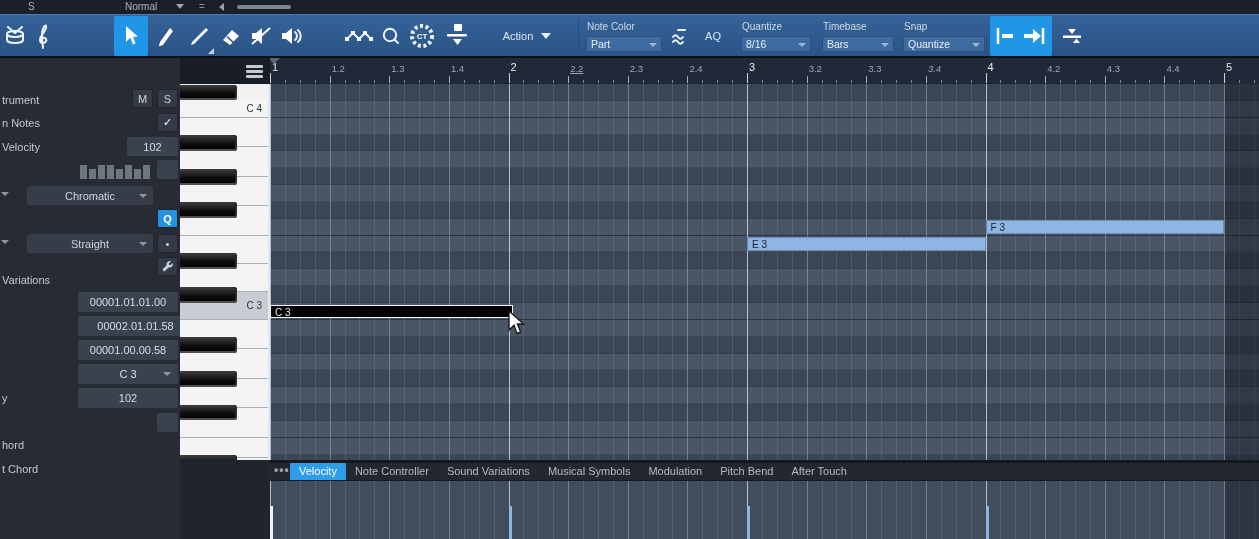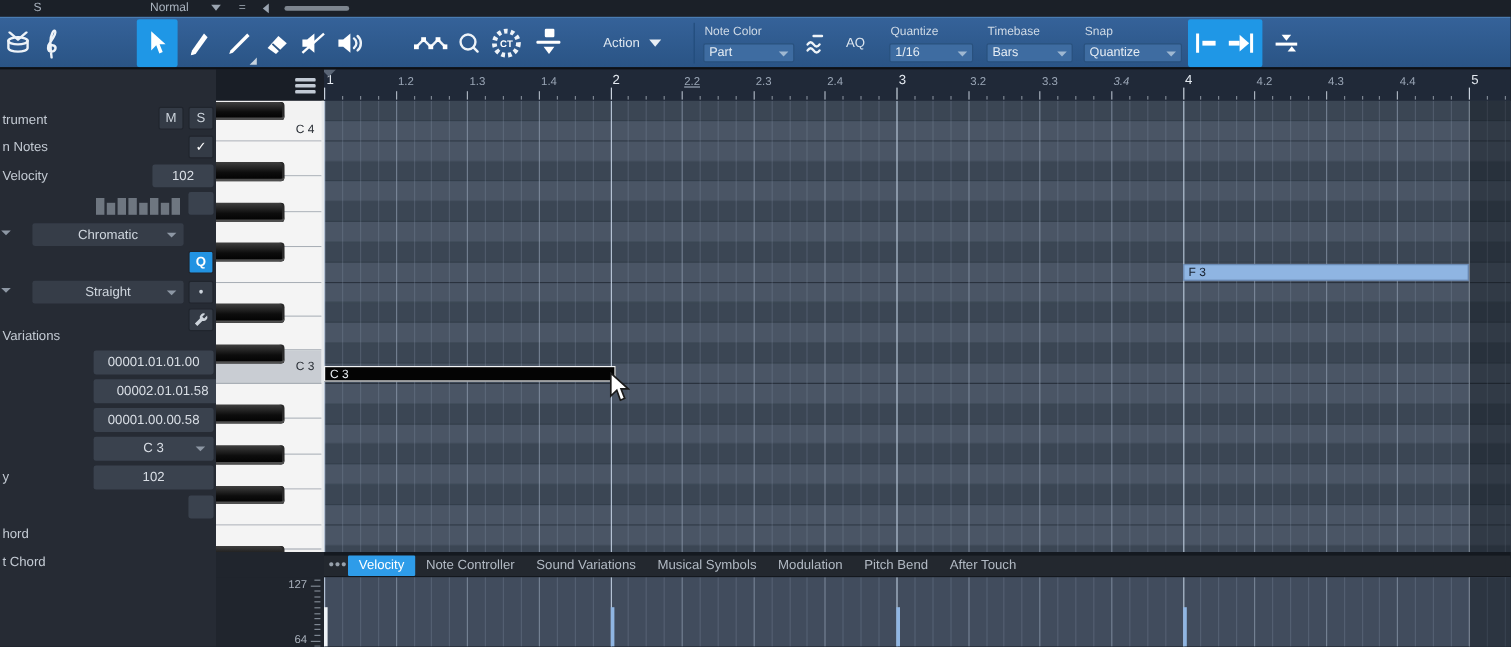--- a/index.html
+++ b/index.html
@@ -204,21 +204,21 @@
             <path d="M3 16 q2.5 -3.5 5 0 t5 0"></path>
           </g>
         </svg>
     </div>
     <div class="tbtn" style="left:698px;width:30px">
       <span class="tlabel">AQ</span>
     </div>
 
     <span class="grp-label" style="left:742px;top:6px">Quantize</span>
     <div class="mini-dd" style="left:741px;top:21px;width:70px">
-      <span>1/16</span>
+      <span>8/16</span>
         <span class="arr"></span>
     </div>
 
     <span class="grp-label" style="left:823px;top:6px">Timebase</span>
     <div class="mini-dd" style="left:822px;top:21px;width:72px">
       <span>Bars</span>
         <span class="arr"></span>
     </div>
 
     <span class="grp-label" style="left:904px;top:6px">Snap</span>
@@ -514,20 +514,21 @@
       <div class="vline v16" style="left: 879.469px;"></div>
       <div class="vline v4" style="left: 894.375px;"></div>
       <div class="vline v16" style="left: 909.281px;"></div>
       <div class="vline v16" style="left: 924.188px;"></div>
       <div class="vline v16" style="left: 939.094px;"></div>
       <div class="vline v1" style="left: 954px;"></div>
       <div class="vline v16" style="left: 968.906px;"></div>
       <div class="vline v16" style="left: 983.812px;"></div>
       <div style="position: absolute; left: 954px; top: 0px; width: 35px; height: 376px; background: rgba(10, 15, 22, 0.38);"></div>
       <div class="note" style="left: 0px; top: 220.55px; width: 242.554px; height: 13.5px; background: rgb(4, 4, 4); border: 1.5px solid rgb(242, 244, 246); color: rgb(232, 236, 241);">C 3</div>
+      <div class="note" style="left: 477px; top: 153.15px; width: 238.5px; height: 13.5px; background: rgb(143, 181, 226); border: 1px solid rgba(40, 60, 95, 0.35); color: rgb(23, 32, 46);">E 3</div>
       <div class="note" style="left: 715.5px; top: 136.3px; width: 238.5px; height: 13.5px; background: rgb(143, 181, 226); border: 1px solid rgba(40, 60, 95, 0.35); color: rgb(23, 32, 46);">F 3</div>
     </div>
   <div id="gridline-bottom" class="abs"></div>
 
   <svg id="cursor-svg" class="abs" width="19" height="27" viewBox="0 0 19 27">
     <path d="M3 1 L3 20 L8 15.2 L11 23.5 L14.6 22 L11.5 14 L17.5 14 Z" fill="#fff" stroke="#1b1b1b" stroke-width="1.4"></path>
   </svg>
 
   <div id="tabstrip" class="abs">
     <span id="tab-menu">•••</span>
@@ -535,37 +536,20 @@
         <div class="tab sel">Velocity</div>
         <div class="tab">Note Controller</div>
         <div class="tab">Sound Variations</div>
         <div class="tab">Musical Symbols</div>
         <div class="tab">Modulation</div>
         <div class="tab">Pitch Bend</div>
         <div class="tab">After Touch</div>
       </div>
   </div>
 
-  <div id="lane-ruler" class="abs">
-    <span class="abs" style="right:14px;top:1px">127</span>
-    <span class="abs" style="right:14px;top:47px">64</span>
-  <div class="ltick" style="top: 2px; width: 5px; left: 82px;"></div>
-      <div class="ltick" style="top: 6.6px; width: 8px; left: 79px;"></div>
-      <div class="ltick" style="top: 11.2px; width: 5px; left: 82px;"></div>
-      <div class="ltick" style="top: 15.8px; width: 5px; left: 82px;"></div>
-      <div class="ltick" style="top: 20.4px; width: 5px; left: 82px;"></div>
-      <div class="ltick" style="top: 25px; width: 5px; left: 82px;"></div>
-      <div class="ltick" style="top: 29.6px; width: 5px; left: 82px;"></div>
-      <div class="ltick" style="top: 34.2px; width: 5px; left: 82px;"></div>
-      <div class="ltick" style="top: 38.8px; width: 5px; left: 82px;"></div>
-      <div class="ltick" style="top: 43.4px; width: 5px; left: 82px;"></div>
-      <div class="ltick" style="top: 48px; width: 5px; left: 82px;"></div>
-      <div class="ltick" style="top: 52.6px; width: 8px; left: 79px;"></div>
-      <div class="ltick" style="top: 57.2px; width: 5px; left: 82px;"></div>
-    </div>
   <div id="lane" class="abs">
       <div class="lvline v1" style="left: 0px;"></div>
       <div class="lvline v16" style="left: 14.9062px;"></div>
       <div class="lvline v16" style="left: 29.8125px;"></div>
       <div class="lvline v16" style="left: 44.7188px;"></div>
       <div class="lvline v4" style="left: 59.625px;"></div>
       <div class="lvline v16" style="left: 74.5312px;"></div>
       <div class="lvline v16" style="left: 89.4375px;"></div>
       <div class="lvline v16" style="left: 104.344px;"></div>
       <div class="lvline v4" style="left: 119.25px;"></div>

